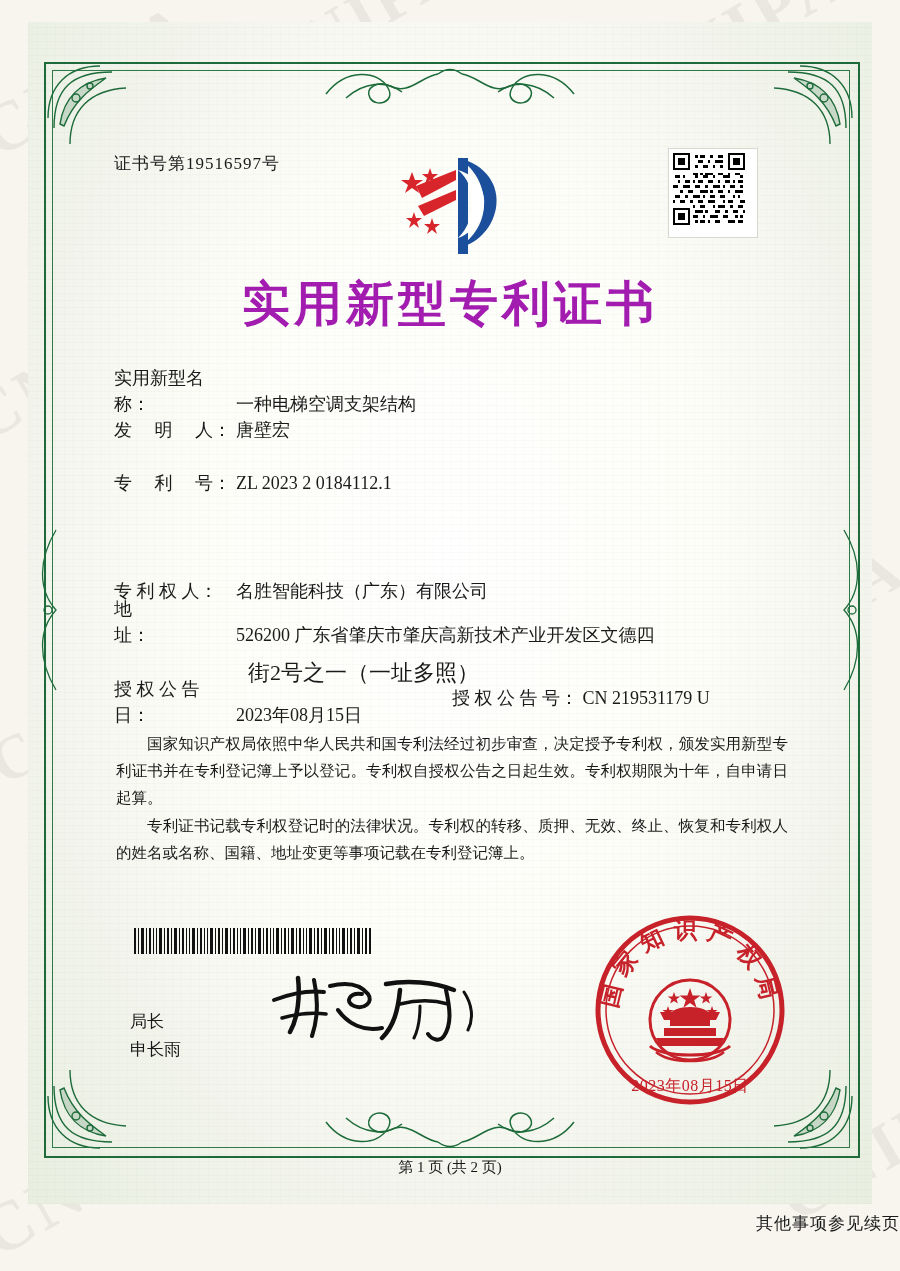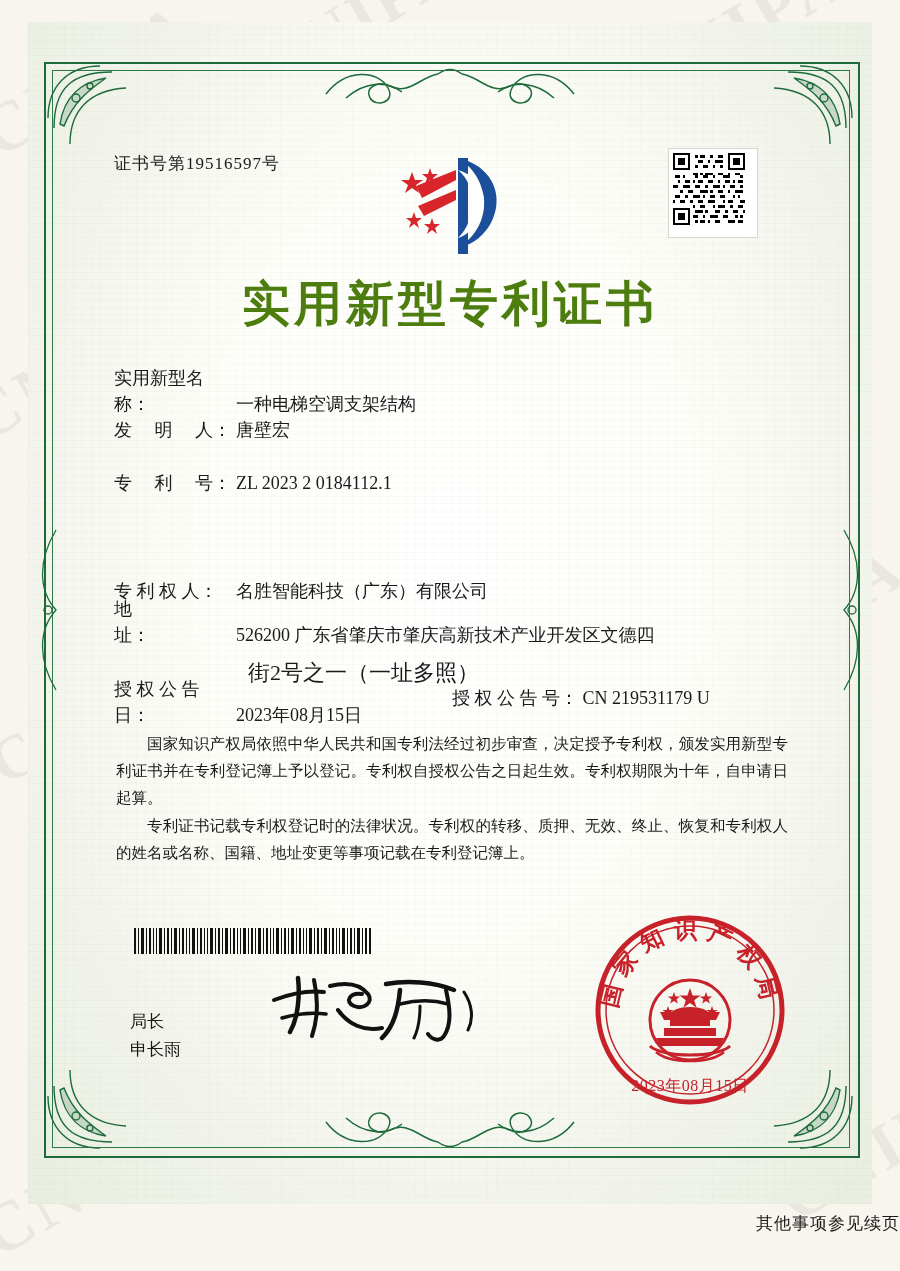--- a/index.html
+++ b/index.html
@@ -121,21 +121,21 @@
 
   .main-title {
     position: absolute;
     left: 0;
     top: 272px;
     width: 900px;
     text-align: center;
     font-size: 48px;
     font-weight: bold;
     letter-spacing: 4px;
-    color: #4d7c0f;
+    color: #a21caf;
   }
 
   .field-row {
     position: absolute;
     left: 114px;
     font-size: 18px;
     line-height: 26px;
   }
   .field-label {
     display: inline-block;
@@ -604,15 +604,16 @@
         <polygon points="16,-32 17.6,-27.6 22.2,-27.6 18.5,-24.8 19.9,-20.4 16,-23.1 12.1,-20.4 13.5,-24.8 9.8,-27.6 14.4,-27.6"></polygon>
         <polygon points="-22,-18 -20.6,-14 -16.4,-14 -19.8,-11.5 -18.5,-7.5 -22,-10 -25.5,-7.5 -24.2,-11.5 -27.6,-14 -23.4,-14"></polygon>
         <polygon points="22,-18 23.4,-14 27.6,-14 24.2,-11.5 25.5,-7.5 22,-10 18.5,-7.5 19.8,-11.5 16.4,-14 20.6,-14"></polygon>
       </g>
       <path d="M-40 22 C-28 34, 28 34, 40 22" fill="none" stroke="#c7212a" stroke-width="3"></path>
       <path d="M-34 28 C-20 40, 20 40, 34 28" fill="none" stroke="#c7212a" stroke-width="2.5"></path>
     </g>
   </svg>
   <div class="seal-date">2023年08月15日</div>
 
+  <div class="page-no">第 1 页 (共 2 页)</div>
 </div>
 
 <div class="footer-note">其他事项参见续页</div>
 
 </body></html>

